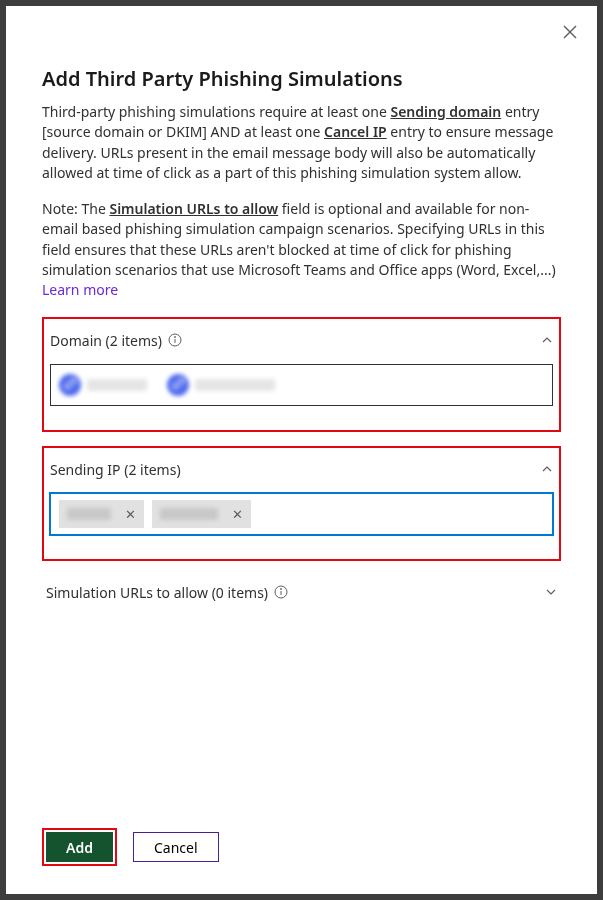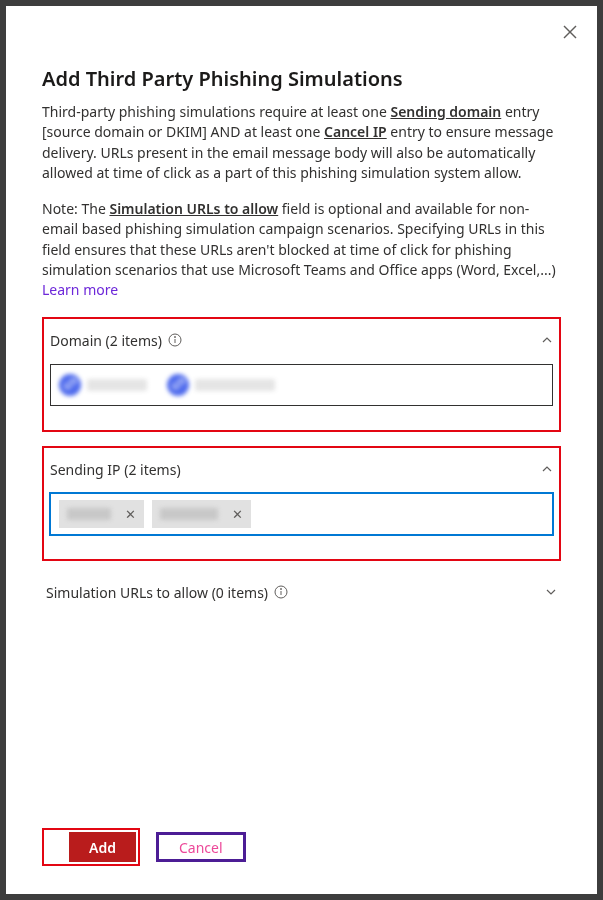--- a/index.html
+++ b/index.html
@@ -26,22 +26,22 @@
     .dom-badge svg { width: 13px; height: 13px; fill: #fff; }
     .dom-text { font-size: 13px; color: #605e5c; background: #e5e5e5; height: 12px; width: 60px; border-radius: 2px; }
     .dom-text.long { width: 80px; }
     .ip-chip { background: #e1e1e1; height: 28px; display: flex; align-items: center; padding: 0 8px; gap: 14px; font-size: 13px; }
     .ip-text { filter: blur(2px); background: #c8c8c8; width: 44px; height: 12px; border-radius: 2px; }
     .ip-text.long { width: 58px; }
     .ip-x { color: #605e5c; font-size: 13px; }
     .footer { position: absolute; left: 36px; bottom: 28px; display: flex; gap: 16px; align-items: center; }
     .add-wrap { border: 2px solid #e30613; padding: 2px; }
     .btn { height: 30px; padding: 0 20px; font-size: 14px; border: none; cursor: pointer; font-weight: 600; font-family: inherit; }
-    .btn.primary { background: #b91c1c; color: #fff; margin-left: 23px; }
-    .btn.secondary { background: #fff; border: 3px solid #4c1d95; color: #ec4899; font-weight: 400; }
+    .btn.primary { background: #14532d; color: #fff; }
+    .btn.secondary { background: #fff; border: 1px solid #4c1d95; color: #000000; font-weight: 400; }
     .collapse-row { display: flex; align-items: center; justify-content: space-between; padding: 8px 4px; margin-top: 6px; text-align: center; }
   </style>
 </head>
 <body>
 
 <div class="panel">
   <div class="close">
     <svg viewBox="0 0 14 14">
         <line x1="1" y1="1" x2="13" y2="13"></line>
         <line x1="13" y1="1" x2="1" y2="13"></line>

